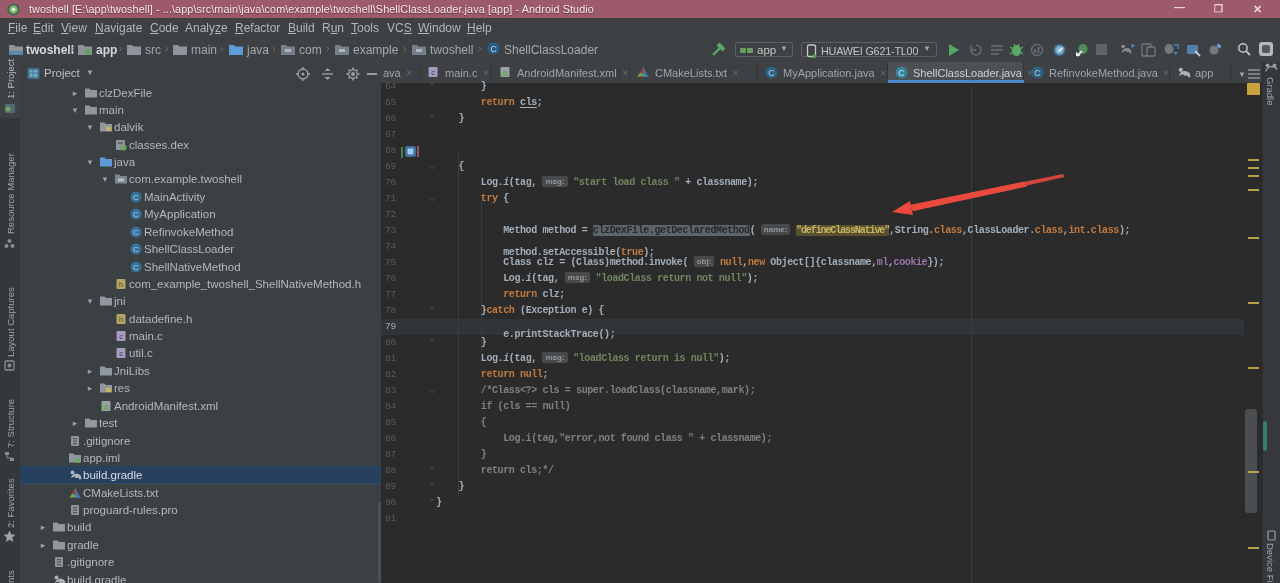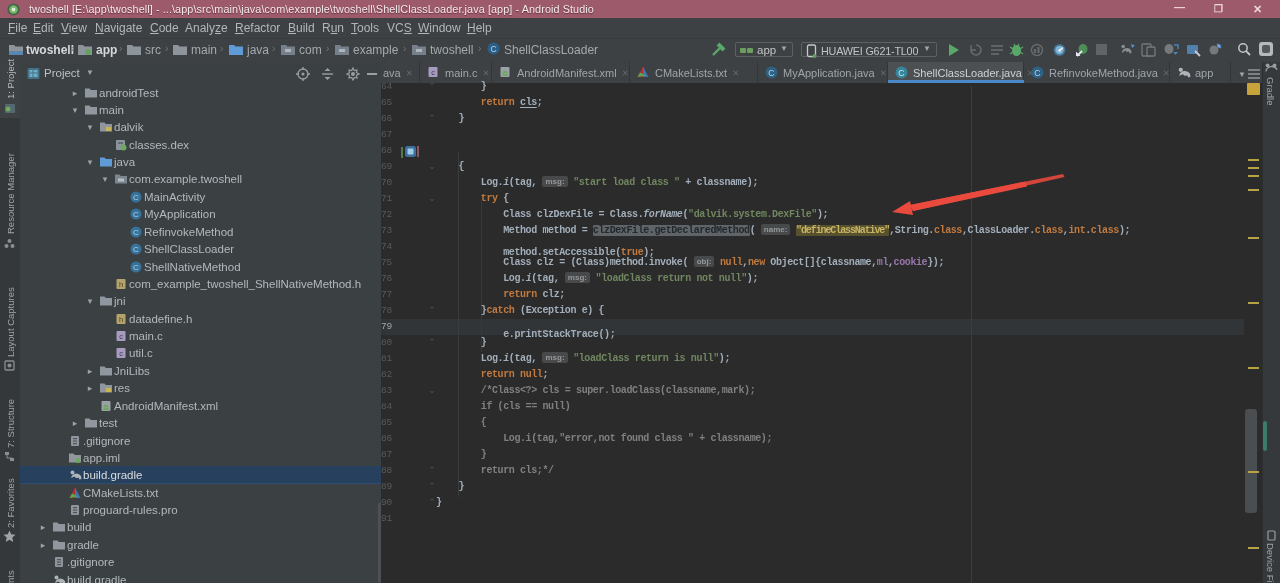--- a/index.html
+++ b/index.html
@@ -31,21 +31,21 @@
   .trow{position:absolute;left:0;height:17px;display:flex;align-items:center;font-size:11.5px;color:#abb2b7;white-space:nowrap;}
   .trow .arr{width:12px;font-size:9px;color:#9da1a4;text-align:center;flex:none;margin-right:4px;}
   .trow .ic{width:12px;height:12px;flex:none;margin-right:2px;position:relative;}
   .selrow{position:absolute;left:0;width:361px;height:17px;background:#27405e;border-bottom:1px solid #2e4d72;}
   
   #tabbar{left:381px;top:62px;width:881px;height:21px;background:#3d4144;}
   .tab{position:absolute;top:0;height:21px;font-size:11px;display:flex;align-items:center;color:#9fa6aa;border-right:1px solid #323639;box-sizing:border-box;padding:0 6px 0 7px;}
   .tab .ti{width:13px;height:13px;margin-right:5px;position:relative;flex:none;}
   .tab .x{color:#63686b;font-size:8.5px;margin-left:5px;}
   #editor{left:381px;top:83px;width:881px;height:500px;background:#2b2b2b;}
-  .ln{position:absolute;left:0;width:19px;text-align:left;font-family:"Liberation Mono",monospace;font-size:9.5px;color:#585c60;letter-spacing:-.3px;}
+  .ln{position:absolute;left:0;width:19px;text-align:center;font-family:"Liberation Mono",monospace;font-size:9.5px;color:#585c60;letter-spacing:-.3px;}
   .cl{position:absolute;left:55px;height:16px;font-family:"Liberation Mono",monospace;font-size:10px;font-weight:bold;letter-spacing:-.4px;color:#a2aeba;white-space:pre;line-height:16px;}
   .kw{color:#c27a3e;}
   .st{color:#71875f;}
   .cm{color:#808080;}
   .fl{color:#9876aa;}
   .md{color:#ffc66e;font-weight:bold;}
   .un{text-decoration:underline;text-decoration-thickness:1px;text-underline-offset:2px;}
   .hint{display:inline-block;font-family:"Liberation Sans",sans-serif;font-size:8px;letter-spacing:0;background:#47494b;color:#93989b;border-radius:2px;padding:0 3px;line-height:11px;vertical-align:1px;}
   .boxg{background:#5e6468;color:#23282c;border-radius:1px;}
   .boxy{background:#57512d;color:#c9b465;border-radius:1px;letter-spacing:-1.1px;}
@@ -296,21 +296,21 @@
  </div>
  <div class="selrow" style="top:404px"></div>
  <div class="abs" style="left:358px;top:440px;width:7px;height:81px;background:#4d5154;border-radius:3px"></div>
 </div>
 <div id="tree">
 <div class="trow" style="left:69px;top:84px;color:#b2b8bd">
       <span class="arr">▸</span>
       <span class="ic"><svg width="12" height="11" viewBox="0 0 12 11">
           <path d="M0,1.5 h4.5 l1.3,1.5 H12 V10.5 H0 z" fill="#90979e"></path>
         </svg></span>
-      <span>androidTest</span>
+      <span>clzDexFile</span>
     </div>
 <div class="trow" style="left:69px;top:101px;color:#b2b8bd">
       <span class="arr">▾</span>
       <span class="ic"><svg width="12" height="11" viewBox="0 0 12 11">
           <path d="M0,1.5 h4.5 l1.3,1.5 H12 V10.5 H0 z" fill="#90979e"></path>
         </svg></span>
       <span>main</span>
     </div>
 <div class="trow" style="left:84px;top:118px;color:#b2b8bd">
       <span class="arr">▾</span>
@@ -626,21 +626,20 @@
       <div class="abs" style="left:36px;top:60px;width:2px;height:11px;background:#8d5560"></div>
 <div class="abs" style="left:77px;top:66px;width:1px;height:345px;background:#3a3d3e"></div>
 <div class="abs" style="left:100px;top:114px;width:1px;height:152px;background:#373a3b"></div>
 <div class="abs" style="left:590px;top:0;width:1px;height:497px;background:#3b3e3f"></div>
 <div class="cl" style="top:-7px">        }</div>
 <div class="cl" style="top:9px">        <span class="kw">return</span> <span class="un">cls</span>;</div>
 <div class="cl" style="top:25px">    }</div>
 <div class="cl" style="top:73px">    {</div>
 <div class="cl" style="top:89px">        Log.<i>i</i>(tag, <span class="hint">msg:</span> <span class="st">"start load class "</span> + classname);</div>
 <div class="cl" style="top:105px">        <span class="kw">try</span> {</div>
-<div class="cl" style="top:121px">            Class clzDexFile = Class.<i>forName</i>(<span class="st">"dalvik.system.DexFile"</span>);</div>
 <div class="cl" style="top:137px">            Method method = <span class="boxg">clzDexFile.getDeclaredMethod</span>( <span class="hint">name:</span> <span class="boxy">"defineClassNative"</span>,String.<span class="kw">class</span>,ClassLoader.<span class="kw">class</span>,<span class="kw">int</span>.<span class="kw">class</span>);</div>
 <div class="cl" style="top:159px">            method.setAccessible(<span class="kw">true</span>);</div>
 <div class="cl" style="top:169px">            Class clz = (Class)method.invoke( <span class="hint">obj:</span> <span class="kw">null</span>,<span class="kw">new</span> Object[]{classname,<span class="fl">ml</span>,<span class="fl">cookie</span>});</div>
 <div class="cl" style="top:185px">            Log.<i>i</i>(tag, <span class="hint">msg:</span> <span class="st">"loadClass return not null"</span>);</div>
 <div class="cl" style="top:201px">            <span class="kw">return</span> clz;</div>
 <div class="cl" style="top:217px">        }<span class="kw">catch</span> (Exception e) {</div>
 <div class="cl" style="top:241px">            e.printStackTrace();</div>
 <div class="cl" style="top:249px">        }</div>
 <div class="cl" style="top:265px">        Log.<i>i</i>(tag, <span class="hint">msg:</span> <span class="st">"loadClass return is null"</span>);</div>
 <div class="cl" style="top:281px">        <span class="kw">return</span> <span class="kw">null</span>;</div>

